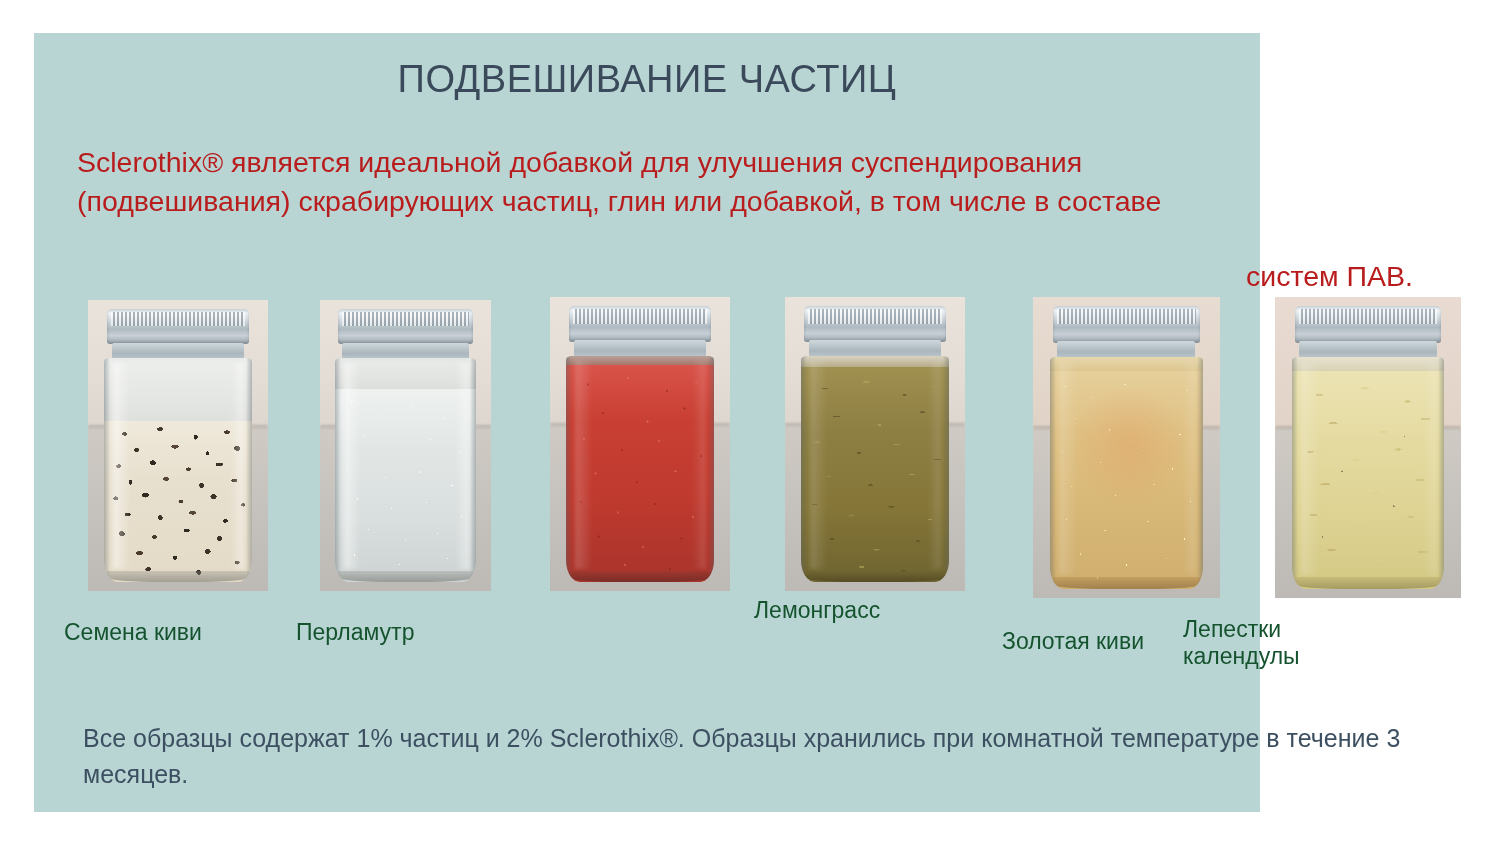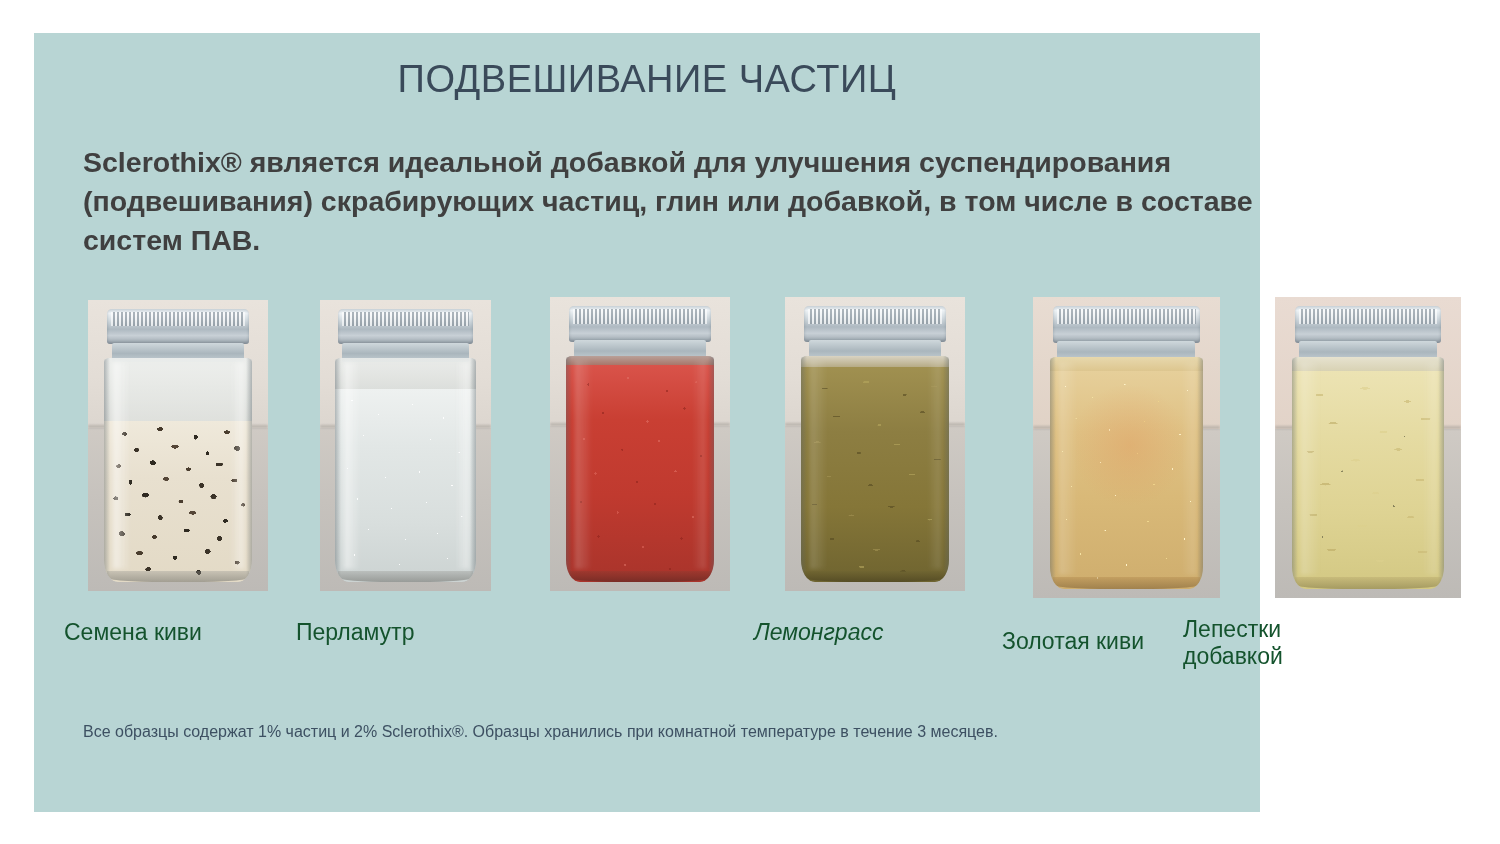--- a/index.html
+++ b/index.html
@@ -32,32 +32,33 @@
     text-align: center;
     font-size: 38px;
     font-weight: 300;
     letter-spacing: 0.5px;
     color: #3a4a5a;
     white-space: nowrap;
   }
 
   .body-text {
     position: absolute;
-    left: 49px;
+    left: 43px;
     top: 110px;
     width: 1336px;
     font-size: 28.5px;
-    font-weight: 700;
+    font-weight: 400;
     line-height: 1.36;
-    color: #404040;
+    color: #b91c1c;
     text-align: justify;
     text-justify: inter-word;
   }
   .body-text .last-line {
-    text-align: left;
+    text-align: right;
+    margin-top: 36px;
   }
 
   
   .jars {
     position: absolute;
     left: 0;
     top: 0;
     width: 100%;
     height: 100%;
   }
@@ -209,21 +210,21 @@
     font-weight: 300;
     color: #14532d;
     line-height: 1.18;
   }
 
   .footnote {
     position: absolute;
     left: 49px;
     top: 688px;
     width: 1345px;
-    font-size: 16px;
+    font-size: 25px;
     font-weight: 300;
     line-height: 1.42;
     color: #3d5062;
   }
 </style>
 </head>
 <body>
 
 <div class="slide">
 
@@ -449,21 +450,21 @@
             </div>
             <div class="glass-gloss" style="opacity:.3;"></div>
             <div class="glass-gloss right" style="opacity:.28;"></div>
             <div class="jar-edge-l"></div>
             <div class="jar-edge-r"></div>
             <div class="jar-base" style="background:linear-gradient(180deg,rgba(110,100,50,.45),rgba(70,62,30,.6));"></div>
           </div>
         </div>
       </div>
     </div>
-    <div class="caption" style="left:720px; top:586px; width:242px;font-style:italic;">
+    <div class="caption" style="left:720px; top:564px; width:242px;">
       <span>Лемонграсс</span>
     </div>
 
     <div class="jar-cell" style="left:999px; top:264px; width:187px; height:301px;">
       <div class="photo">
         <div class="backdrop" style="background:linear-gradient(180deg,#e8dcd2 0%,#e0d2c6 100%);"></div>
         <div class="counter"></div>
         <div class="counter-edge"></div>
         <div class="jar">
           <div class="lid">
@@ -560,20 +561,20 @@
             <div class="glass-gloss right" style="opacity:.35;"></div>
             <div class="jar-edge-l"></div>
             <div class="jar-edge-r"></div>
             <div class="jar-base" style="background:linear-gradient(180deg,rgba(185,170,110,.45),rgba(135,125,75,.6));"></div>
           </div>
         </div>
       </div>
     </div>
     <div class="caption" style="left:1149px; top:583px; width:236px;">
       <span>Лепестки</span><br>
-      <span>добавкой</span>
+      <span>календулы</span>
     </div>
 
   </div>
 
   <div class="footnote">Все образцы содержат 1% частиц и 2% Sclerothix®. Образцы хранились при комнатной температуре в течение 3 месяцев.</div>
 
 </div>
 
 </body></html>

